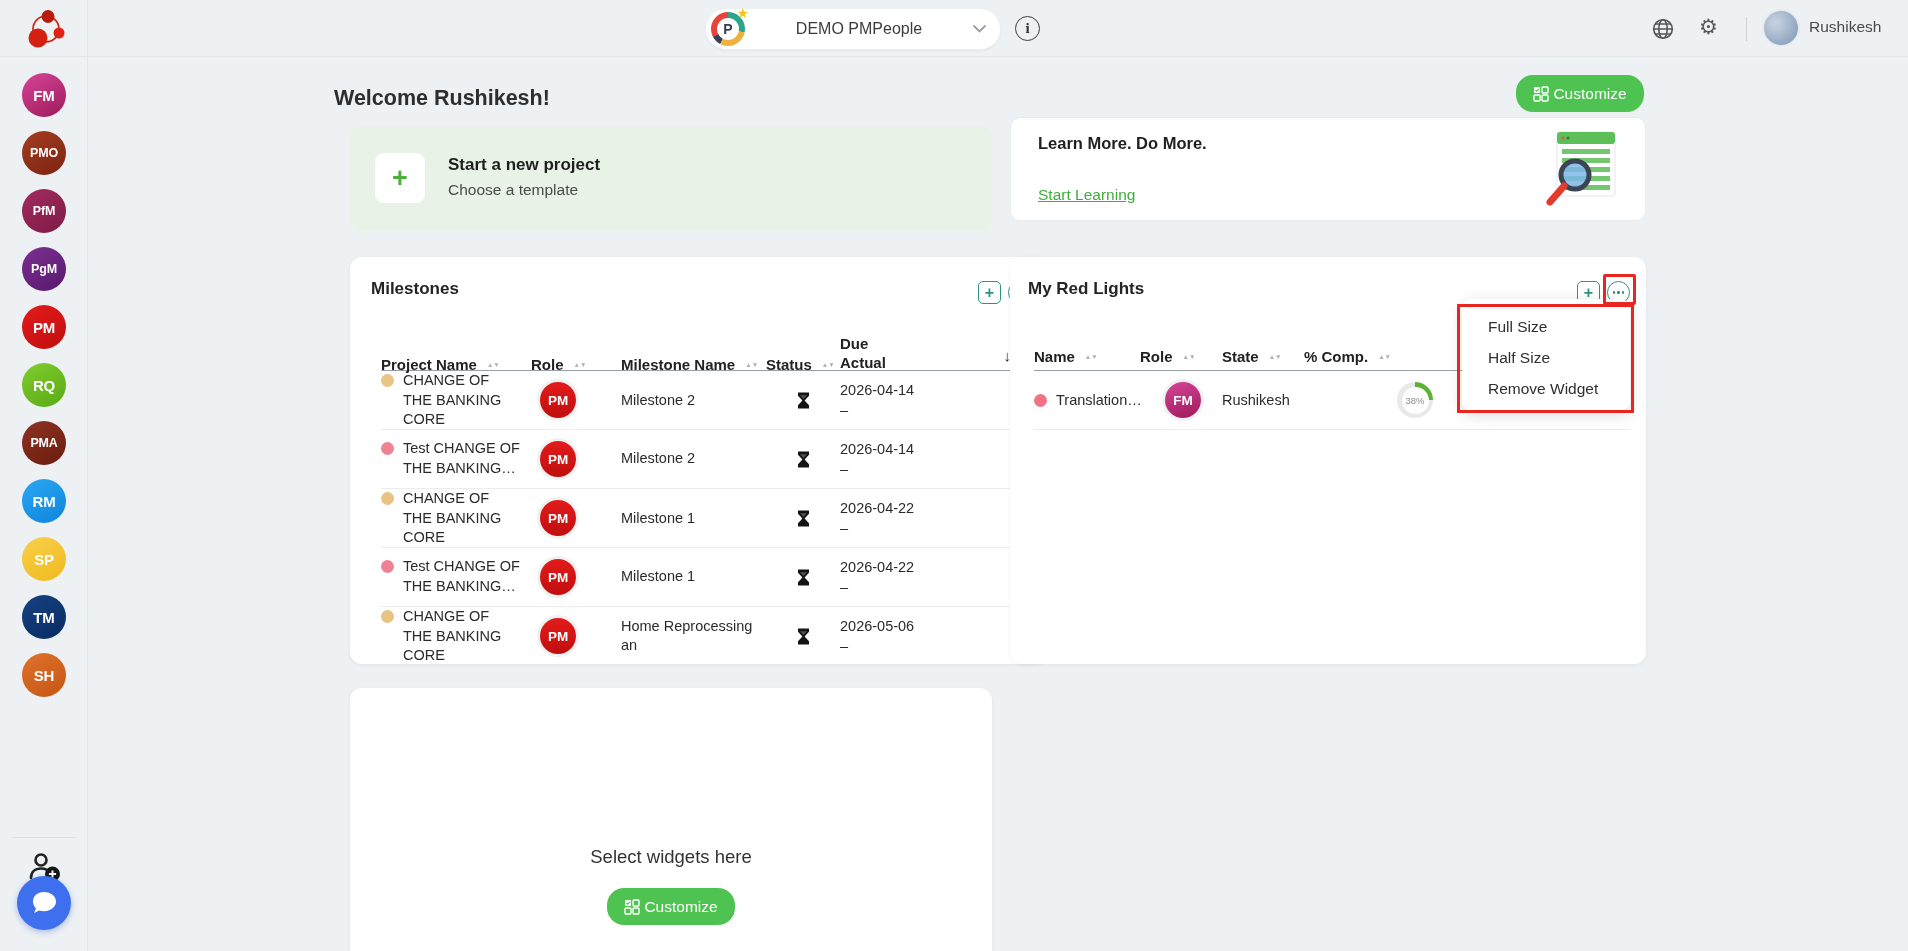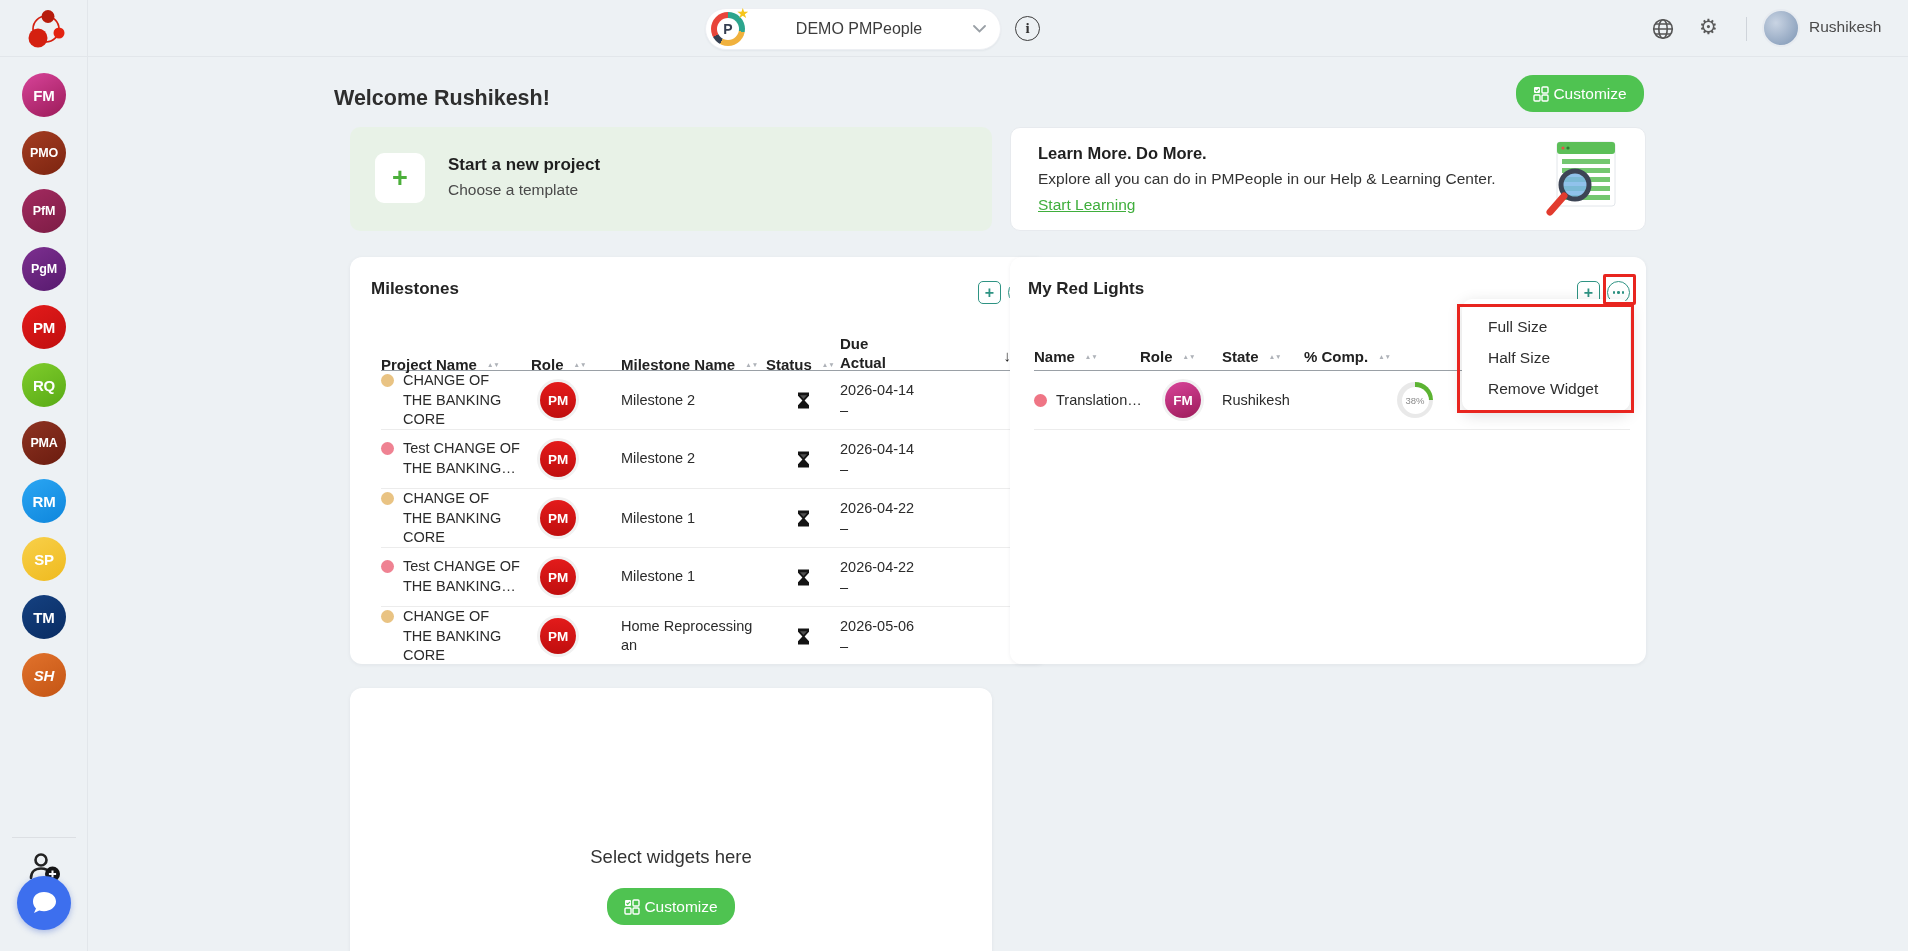--- a/index.html
+++ b/index.html
@@ -47,21 +47,21 @@
   .btn-customize.top{position:absolute;left:1516px;top:75px;width:128px;height:37px}
 
   .card{position:absolute;background:#fff;border-radius:12px;box-shadow:0 1px 4px rgba(27,33,44,.06)}
 
   .start-card{position:absolute;left:350px;top:127px;width:642px;height:104px;background:#e8f2e7;border-radius:10px;cursor:pointer}
   .start-sq{position:absolute;left:25px;top:26px;width:50px;height:50px;background:#fff;border-radius:9px;
     display:flex;align-items:center;justify-content:center;font-size:27px;font-weight:700;color:#4caf3b}
   .start-title{position:absolute;left:98px;top:28px;font-size:17px;font-weight:700;color:#1f1f1f}
   .start-sub{position:absolute;left:98px;top:54px;font-size:15.5px;color:#4a4a4a}
 
-  .learn-card{left:1010px;top:127px;width:636px;height:104px;border-radius:10px;border:1px solid #e7eaee;box-shadow:none}
+  .learn-card{left:1010px;top:117px;width:636px;height:104px;border-radius:10px;border:1px solid #e7eaee;box-shadow:none}
   .learn-title{position:absolute;left:27px;top:16px;font-size:16.5px;font-weight:800;color:#1f1f1f}
   .learn-body{position:absolute;left:27px;top:42px;font-size:15.5px;color:#333}
   .learn-link{position:absolute;left:27px;top:68px;font-size:15.5px;color:var(--link);text-decoration:underline;font-weight:500;cursor:pointer}
   .learn-illus{position:absolute;right:24px;top:10px}
 
   .widget{overflow:hidden}
   .w-title{position:absolute;left:21px;top:22px;font-size:17px;font-weight:800;color:#242424}
   .icon-btn{position:absolute;top:24px;width:23px;height:23px;border:1.5px solid var(--teal);color:var(--teal);
     display:flex;align-items:center;justify-content:center;cursor:pointer;background:#fff}
   .icon-btn.plus{right:46px;border-radius:5px;font-size:16px;font-weight:700;line-height:1}
@@ -153,21 +153,21 @@
       <div class="role-badge" style="background: linear-gradient(150deg, rgb(216, 68, 154), rgb(156, 27, 89));">FM</div>
       <div class="role-badge" style="background: linear-gradient(150deg, rgb(164, 61, 34), rgb(124, 36, 16)); font-size: 12.5px;">PMO</div>
       <div class="role-badge" style="background: linear-gradient(150deg, rgb(163, 42, 96), rgb(124, 28, 68)); font-size: 12.5px;">PfM</div>
       <div class="role-badge" style="background: linear-gradient(150deg, rgb(125, 47, 144), rgb(87, 26, 110)); font-size: 12.5px;">PgM</div>
       <div class="role-badge" style="background: linear-gradient(150deg, rgb(227, 27, 27), rgb(192, 14, 14));">PM</div>
       <div class="role-badge" style="background: linear-gradient(150deg, rgb(128, 205, 44), rgb(88, 170, 21));">RQ</div>
       <div class="role-badge" style="background: linear-gradient(150deg, rgb(142, 51, 34), rgb(107, 28, 15)); font-size: 12.5px;">PMA</div>
       <div class="role-badge" style="background: linear-gradient(150deg, rgb(43, 166, 243), rgb(14, 134, 220));">RM</div>
       <div class="role-badge" style="background: linear-gradient(150deg, rgb(248, 208, 74), rgb(239, 186, 30));">SP</div>
       <div class="role-badge" style="background: linear-gradient(150deg, rgb(21, 65, 129), rgb(9, 44, 98));">TM</div>
-      <div class="role-badge" style="background: linear-gradient(150deg, rgb(225, 114, 44), rgb(196, 85, 20)); font-style: italic;">SH</div>
+      <div class="role-badge" style="background: linear-gradient(150deg, rgb(225, 114, 44), rgb(196, 85, 20));">SH</div>
     </div>
   <div class="side-divider"></div>
   <svg class="invite" width="34" height="30" viewBox="0 0 34 30">
     <circle cx="14" cy="8" r="5.5" fill="none" stroke="#222" stroke-width="2.6"></circle>
     <path d="M4 26c0-6 4.2-9.5 10-9.5 2.1 0 4 .4 5.4 1.2" fill="none" stroke="#222" stroke-width="2.6" stroke-linecap="round"></path>
     <circle cx="25.5" cy="22" r="7.5" fill="#151515"></circle>
     <path d="M25.5 18.4v7.2M21.9 22h7.2" stroke="#fff" stroke-width="2"></path>
   </svg>
   <div class="chat-fab">
     <svg width="30" height="28" viewBox="0 0 30 28">
@@ -190,21 +190,20 @@
 </button>
 
 <div class="start-card">
   <div class="start-sq">+</div>
   <div class="start-title">Start a new project</div>
   <div class="start-sub">Choose a template</div>
 </div>
 
 <div class="card learn-card">
   <div class="learn-title">Learn More. Do More.</div>
-  <div class="learn-body">Explore all you can do in PMPeople in our Help &amp; Learning Center.</div>
   <a class="learn-link">Start Learning</a>
   <svg class="learn-illus" width="84" height="86" viewBox="0 0 84 86">
     <rect x="20" y="4" width="58" height="64" rx="3" fill="#ffffff" stroke="#e2e6ea"></rect>
     <rect x="20" y="4" width="58" height="12" rx="3" fill="#5cbf58"></rect>
     <circle cx="26" cy="10" r="1.6" fill="#e2554a"></circle>
       <circle cx="31" cy="10" r="1.6" fill="#2e7d32"></circle>
     <rect x="25" y="21" width="48" height="5" fill="#74c770"></rect>
     <rect x="25" y="30" width="48" height="5" fill="#74c770"></rect>
     <rect x="25" y="39" width="48" height="5" fill="#74c770"></rect>
     <rect x="25" y="48" width="48" height="5" fill="#74c770"></rect>

